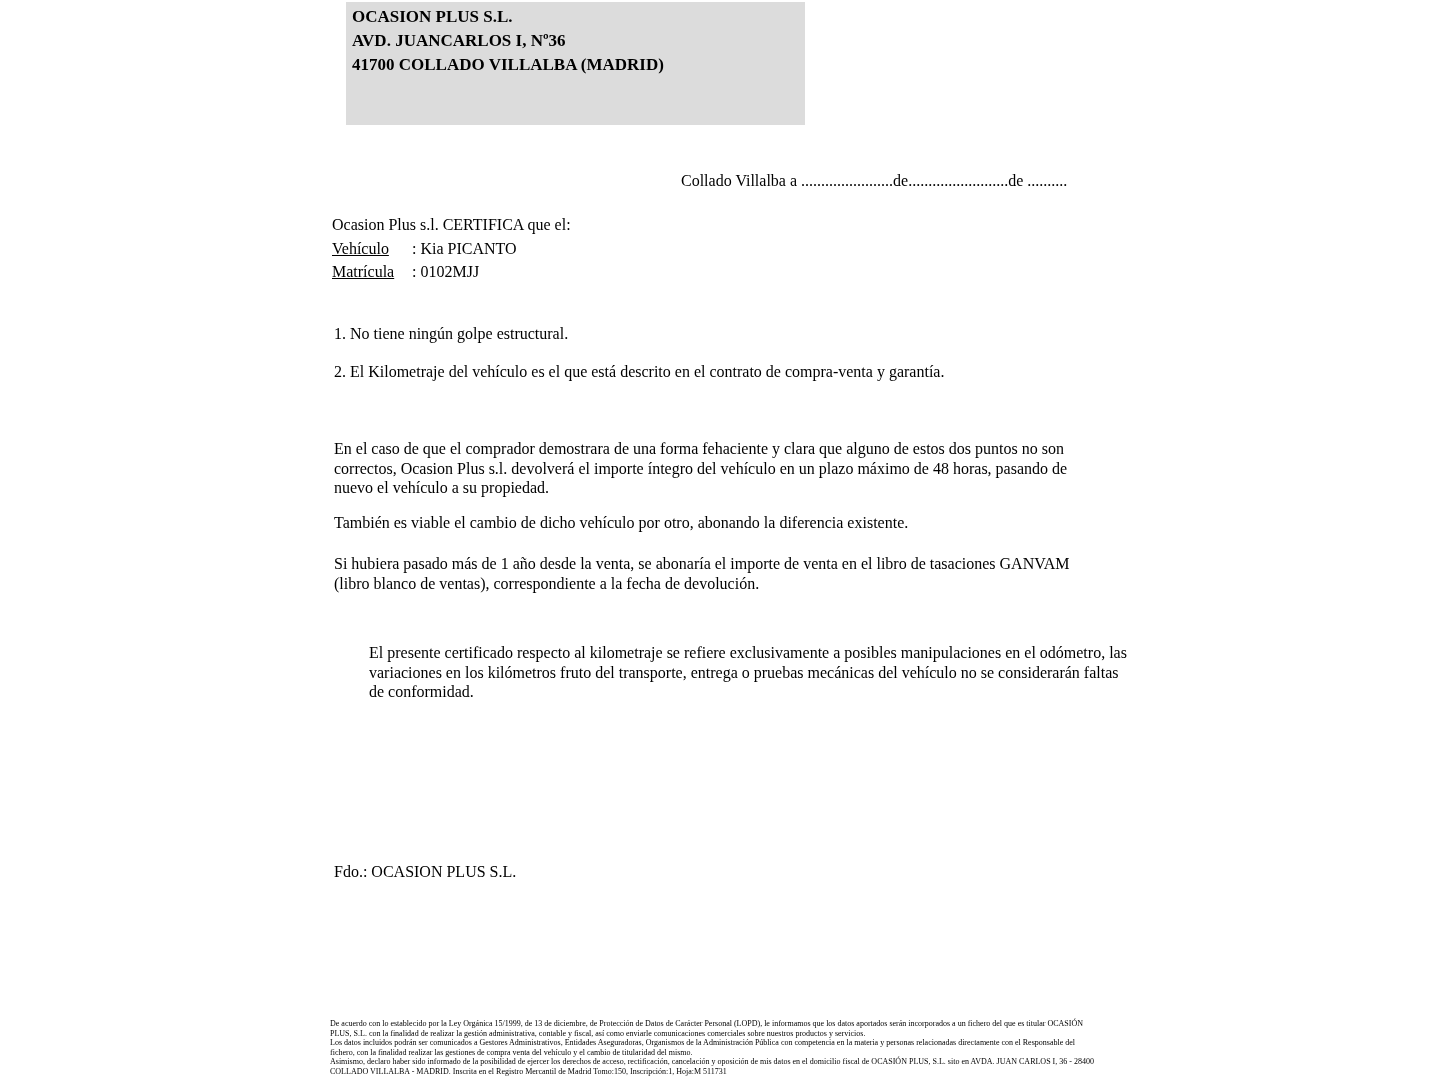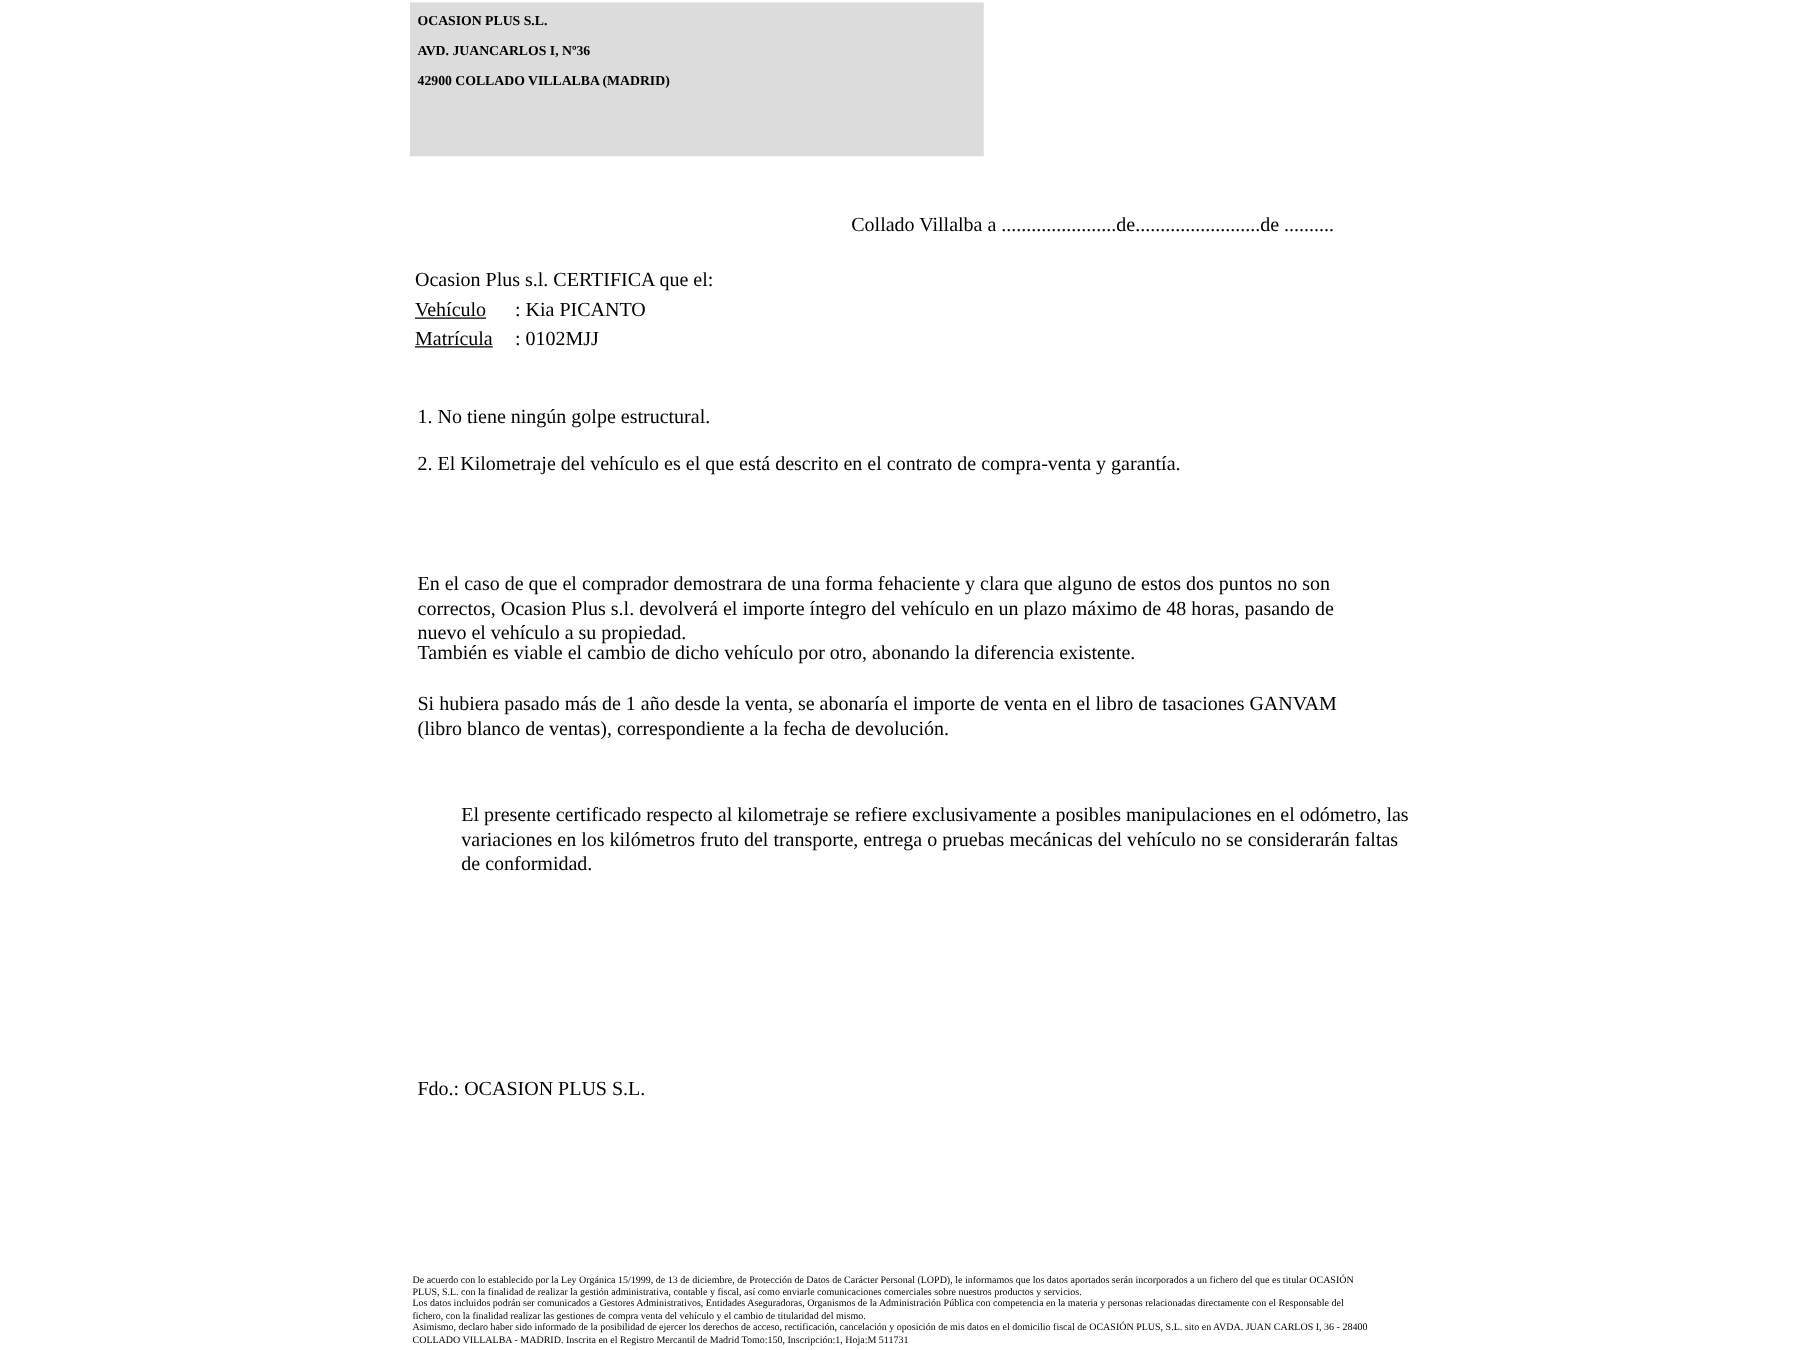--- a/index.html
+++ b/index.html
@@ -11,29 +11,29 @@
     position: relative;
     width: 1440px;
     height: 1080px;
     background: #ffffff;
     font-family: "Liberation Serif", "DejaVu Serif", serif;
     color: #000000;
     overflow: hidden;
   }
   .letterhead {
     position: absolute;
-    left: 328px;
+    left: 346px;
     top: 2px;
     width: 459px;
     height: 123px;
     background: #dcdcdc;
     box-sizing: border-box;
     padding: 3px 0 0 6px;
     font-weight: bold;
-    font-size: 11px;
+    font-size: 17px;
     line-height: 24px;
   }
   .letterhead-line { display: block; }
   .date-line {
     position: absolute;
     left: 681px;
     top: 170px;
     font-size: 16px;
     line-height: 22px;
     white-space: nowrap;
@@ -52,21 +52,21 @@
   .underlined { text-decoration: underline; }
   .point, .para, .signature {
     position: absolute;
     left: 334px;
     width: 762px;
     font-size: 16px;
     line-height: 19.5px;
   }
   #point-1 { top: 324px; }
   #point-2 { top: 362px; }
-  #para-1 { top: 458px; }
+  #para-1 { top: 439px; }
   #para-2 { top: 513px; }
   #para-3 { top: 554px; }
   #para-4 { top: 643px; margin-left: 35px; }
   .signature { top: 862px; white-space: nowrap; }
   .legal {
     position: absolute;
     left: 330px;
     top: 1019px;
     width: 770px;
     font-size: 8px;
@@ -75,21 +75,21 @@
   .legal-para { margin: 0; }
 </style>
 </head>
 <body>
 
 <div id="page" style="background: rgb(255, 255, 255); color: rgb(0, 0, 0);">
 
   <div class="letterhead" style="background: rgb(220, 220, 220);">
     <span class="letterhead-line">OCASION PLUS S.L.</span>
     <span class="letterhead-line">AVD. JUANCARLOS I, Nº36</span>
-    <span class="letterhead-line">42900 COLLADO VILLALBA (MADRID)</span>
+    <span class="letterhead-line">41700 COLLADO VILLALBA (MADRID)</span>
   </div>
 
   <div class="date-line">Collado Villalba a .......................de.........................de ..........</div>
 
   <div class="cert-block">
     <div>Ocasion Plus s.l. CERTIFICA que el:</div>
     <div>
       <span class="cert-field-label"><span class="underlined">Vehículo</span></span><span>: Kia PICANTO</span>
     </div>
     <div>

